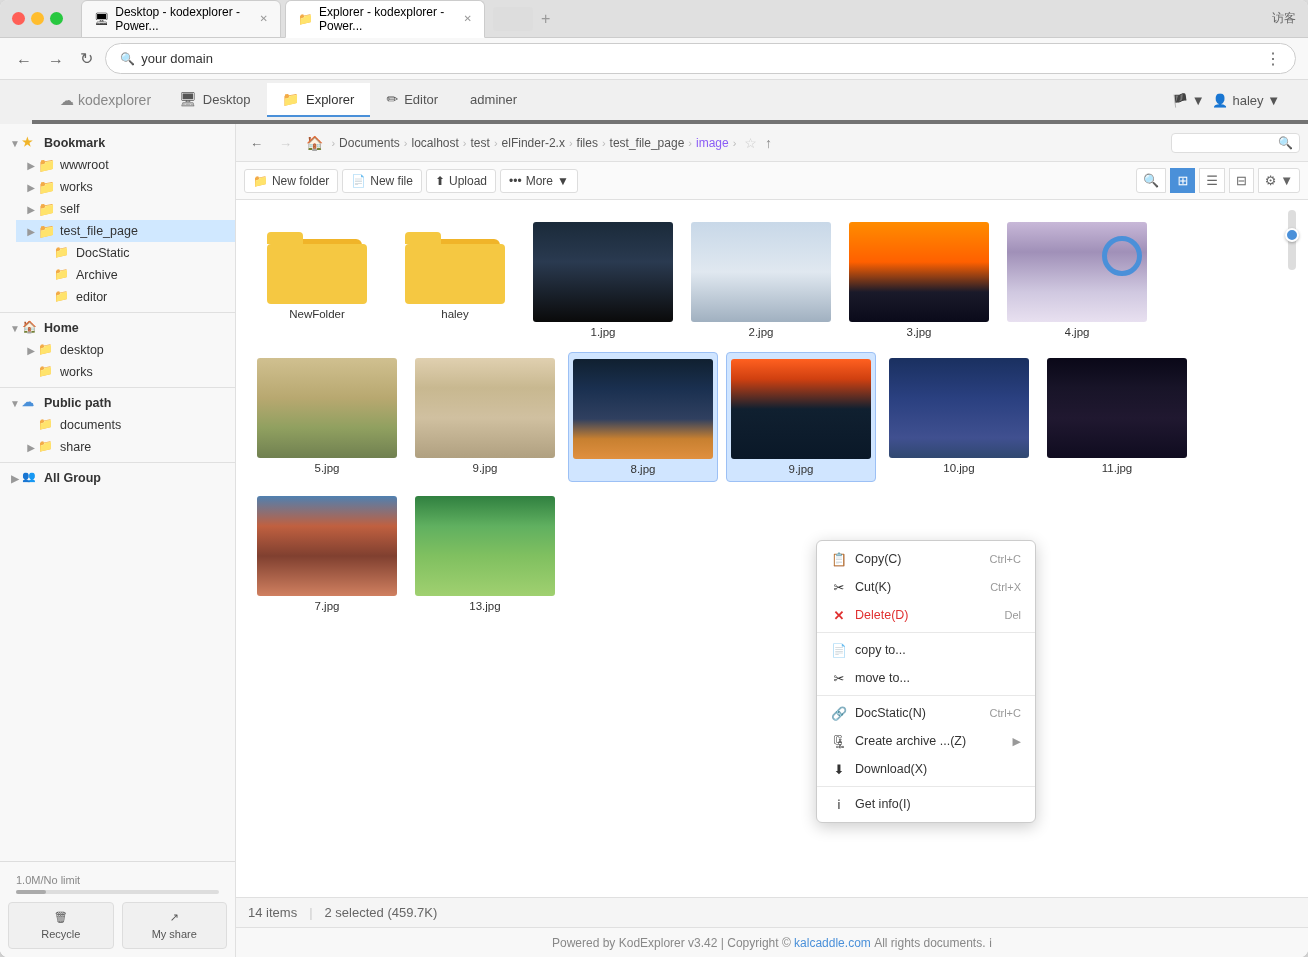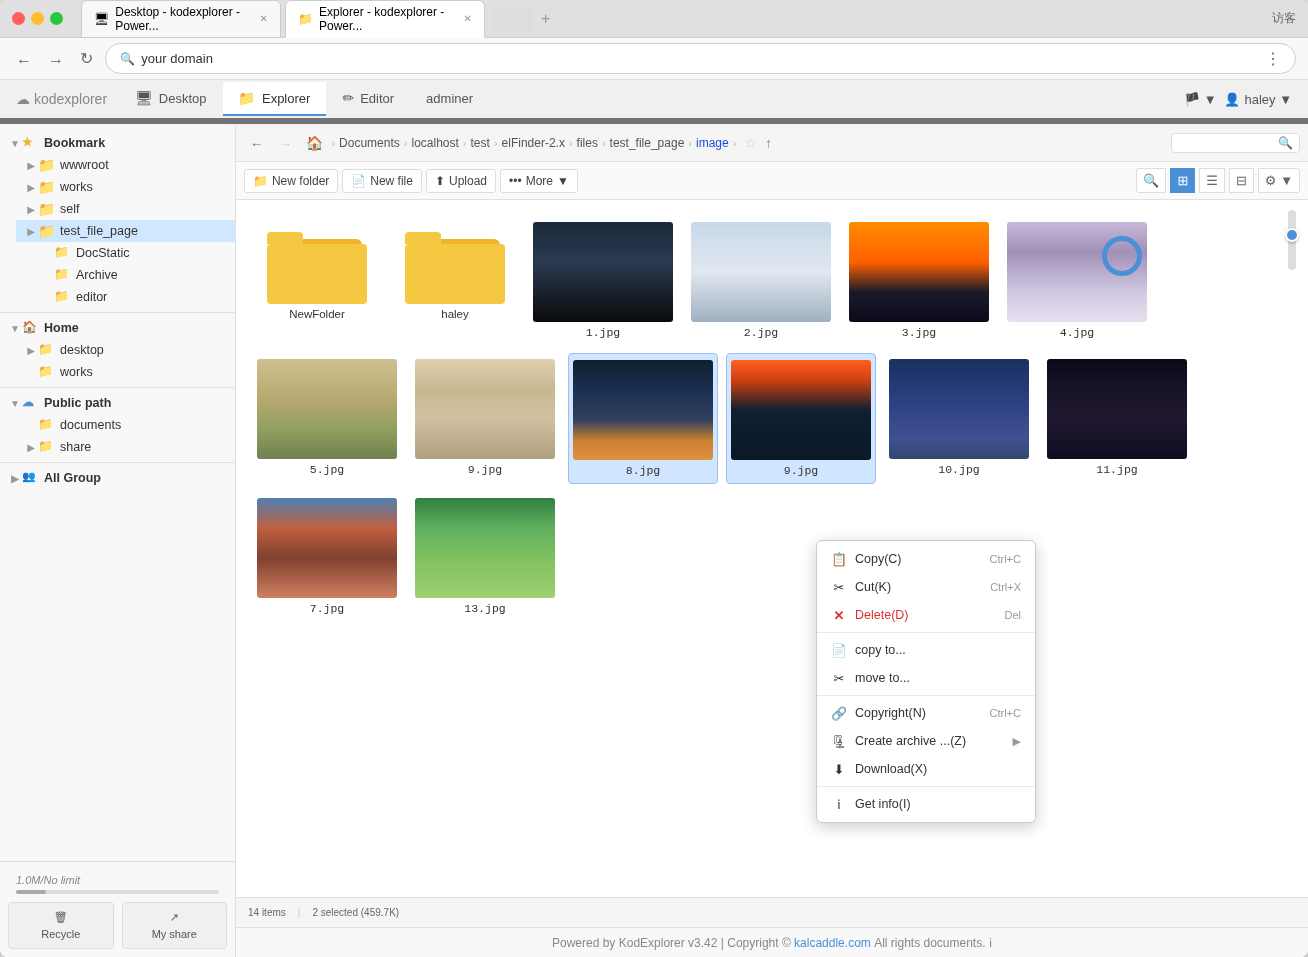--- a/index.html
+++ b/index.html
@@ -23,21 +23,21 @@
     
     .address-bar { background: #f8f8f8; height: 42px; display: flex; align-items: center; padding: 0 12px; gap: 8px; border-bottom: 1px solid #ddd; }
     .nav-btn { color: #666; background: none; border: none; cursor: pointer; font-size: 16px; padding: 2px 4px; }
     .nav-btn:disabled { color: #ccc; }
     .url-bar { flex: 1; background: #fff; border: 1px solid #ccc; border-radius: 20px; padding: 5px 14px; font-size: 13px; display: flex; align-items: center; gap: 6px; }
     .url-icon { color: #999; font-size: 12px; }
     .url-text { color: #333; flex: 1; }
     .url-menu { color: #666; margin-left: auto; font-size: 16px; }
 
     
-    .app-tabs { background: #f0f0f0; height: 44px; display: flex; align-items: center; padding: 0 16px; border-bottom: 6px solid #737373; }
+    .app-tabs { background: #f0f0f0; height: 44px; display: flex; align-items: center; padding: 0 28px; border-bottom: 4px solid #737373; margin-left: 32px; }
     .app-tab { display: flex; align-items: center; gap: 6px; padding: 8px 16px; cursor: pointer; color: #555; font-size: 13px; border-bottom: 2px solid transparent; }
     .app-tab.active { border-bottom: 2px solid #4a90d9; color: #333; background: #fff; }
     .app-tab-icon { font-size: 14px; }
     .app-right { margin-left: auto; display: flex; align-items: center; gap: 8px; color: #555; font-size: 13px; }
 
     
     .main-layout { display: flex; flex: 1; overflow: hidden; background: #fff; }
 
     
     .sidebar { width: 236px; background: #f8f8f8; border-right: 1px solid #e0e0e0; overflow-y: auto; display: flex; flex-direction: column; }
@@ -47,58 +47,58 @@
     .tree-toggle { width: 14px; height: 14px; display: flex; align-items: center; justify-content: center; color: #999; font-size: 10px; }
     .tree-icon { width: 18px; height: 16px; margin-right: 4px; }
     .folder-icon { color: #f0b429; font-size: 14px; }
     .folder-icon-sm { color: #f0b429; font-size: 12px; }
     .star-icon { color: #f0b429; font-size: 12px; }
     .home-icon { color: #888; font-size: 12px; }
     .tree-label { flex: 1; }
     .tree-section { font-weight: bold; color: #333; }
 
     .sidebar-bottom { border-top: 1px solid #ddd; padding: 8px; }
-    .storage-bar-container { padding: 4px 8px 8px; font-style: italic; }
+    .storage-bar-container { padding: 4px 8px 8px; }
     .storage-label { font-size: 11px; color: #888; margin-bottom: 4px; }
     .storage-bar { height: 4px; background: #ddd; border-radius: 2px; }
     .storage-fill { height: 100%; width: 15%; background: #aaa; border-radius: 2px; }
     .bottom-btns { display: flex; gap: 8px; }
     .bottom-btn { flex: 1; display: flex; flex-direction: column; align-items: center; gap: 4px; padding: 8px 4px; background: #f0f0f0; border: 1px solid #ddd; border-radius: 4px; cursor: pointer; font-size: 11px; color: #555; }
 
     
     .fm-content { flex: 1; display: flex; flex-direction: column; overflow: hidden; position: relative; }
 
     
     .breadcrumb-bar { height: 38px; background: #f5f5f5; border-bottom: 1px solid #e0e0e0; display: flex; align-items: center; padding: 0 8px; gap: 4px; }
     .bc-nav-btn { background: none; border: none; cursor: pointer; color: #666; padding: 3px 6px; font-size: 13px; }
     .bc-home { font-size: 14px; color: #888; padding: 0 4px; cursor: pointer; }
     .bc-sep { color: #bbb; font-size: 11px; }
     .bc-item { color: #555; font-size: 12px; cursor: pointer; }
-    .bc-item.current { color: #1d4ed8; font-weight: 500; }
+    .bc-item.current { color: #8b5cf6; font-weight: 500; }
     .bc-bookmark { margin-left: 4px; color: #ccc; font-size: 14px; cursor: pointer; }
     .bc-up { color: #888; font-size: 14px; cursor: pointer; margin-left: 4px; }
     .bc-search { margin-left: auto; display: flex; align-items: center; background: #fff; border: 1px solid #ddd; border-radius: 4px; padding: 2px 6px; }
     .bc-search input { border: none; outline: none; font-size: 12px; width: 120px; }
 
     
     .toolbar { height: 38px; background: #fafafa; border-bottom: 1px solid #e0e0e0; display: flex; align-items: center; padding: 0 8px; gap: 4px; }
     .toolbar-btn { display: flex; align-items: center; gap: 4px; padding: 4px 8px; background: none; border: 1px solid #ddd; border-radius: 3px; cursor: pointer; font-size: 12px; color: #444; background: #fff; }
     .toolbar-spacer { flex: 1; }
     .toolbar-right { display: flex; align-items: center; gap: 4px; }
     .view-btn { background: none; border: 1px solid #ddd; padding: 4px 6px; cursor: pointer; color: #666; font-size: 13px; background: #fff; }
     .view-btn.active { background: #4a90d9; color: #fff; border-color: #4a90d9; }
 
     
     .zoom-slider { width: 8px; height: 60px; background: #ddd; border-radius: 4px; position: absolute; top: 96px; right: 16px; z-index: 10; }
     .zoom-handle { width: 14px; height: 14px; background: #4a90d9; border-radius: 50%; position: absolute; left: -3px; top: 30%; border: 2px solid #fff; box-shadow: 0 1px 3px rgba(0,0,0,0.3); }
 
     
     .file-grid { flex: 1; overflow-y: auto; padding: 16px; display: flex; flex-wrap: wrap; align-content: flex-start; gap: 8px; background: #fff; position: relative; }
 
-    .file-item { display: flex; flex-direction: column; align-items: center; padding: 6px; border-radius: 4px; cursor: pointer; width: 150px; font-family: Liberation Mono, monospace; }
+    .file-item { display: flex; flex-direction: column; align-items: center; padding: 6px; border-radius: 4px; cursor: pointer; width: 150px; }
     .file-item.selected { background: #d0e5ff; border: 1px solid #9cc0f5; }
     .folder-thumb { width: 100px; height: 80px; position: relative; }
     .folder-back { width: 90px; height: 65px; background: #f0b429; border-radius: 6px 6px 4px 4px; position: absolute; bottom: 0; left: 5px; }
     .folder-front { width: 100px; height: 60px; background: #f5c842; border-radius: 4px; position: absolute; bottom: 0; left: 0; }
     .folder-tab { width: 36px; height: 12px; background: #f5c842; border-radius: 4px 4px 0 0; position: absolute; top: 8px; left: 0; }
 
     .folder-item { width: 130px; display: flex; flex-direction: column; align-items: center; padding: 8px 6px; cursor: pointer; border-radius: 4px; }
 
     .file-name { font-size: 11.5px; color: #333; margin-top: 4px; text-align: center; max-width: 140px; overflow: hidden; text-overflow: ellipsis; white-space: nowrap; }
 
@@ -119,21 +119,21 @@
     
     .context-menu { position: absolute; top: 340px; left: 580px; background: #fff; border: 1px solid #ccc; border-radius: 6px; box-shadow: 0 4px 16px rgba(0,0,0,0.2); z-index: 100; min-width: 220px; padding: 4px 0; }
     .ctx-item { display: flex; align-items: center; gap: 8px; padding: 6px 14px; cursor: pointer; font-size: 12.5px; color: #333; }
     .ctx-shortcut { margin-left: auto; color: #999; font-size: 11px; }
     .ctx-icon { width: 16px; height: 16px; display: flex; align-items: center; justify-content: center; font-size: 13px; }
     .ctx-sep { height: 1px; background: #e8e8e8; margin: 3px 0; }
     .ctx-delete { color: #e03030; }
     .ctx-arrow { margin-left: auto; color: #999; font-size: 11px; }
 
     
-    .status-bar { height: 30px; background: #f5f5f5; border-top: 1px solid #e0e0e0; display: flex; align-items: center; padding: 0 12px; font-size: 10px; color: #666; gap: 12px; }
+    .status-bar { height: 30px; background: #f5f5f5; border-top: 1px solid #e0e0e0; display: flex; align-items: center; padding: 0 12px; font-size: 13px; color: #666; gap: 12px; }
     .status-sep { color: #ccc; }
 
     
     .footer { background: #f8f8f8; border-top: 1px solid #e0e0e0; height: 30px; display: flex; align-items: center; justify-content: center; font-size: 12px; color: #888; }
     .footer a { color: #4a90d9; text-decoration: none; }
 
     .sidebar-divider { height: 1px; background: #e0e0e0; margin: 4px 0; }
 
     .tree-children { padding-left: 16px; }
   </style>
@@ -490,21 +490,21 @@
             <span class="ctx-icon">📄</span>
             <span>copy to...</span>
           </div>
           <div class="ctx-item">
             <span class="ctx-icon">✂</span>
             <span>move to...</span>
           </div>
           <div class="ctx-sep"></div>
           <div class="ctx-item">
             <span class="ctx-icon">🔗</span>
-            <span>Copyright(N)</span>
+            <span>DocStatic(N)</span>
             <span class="ctx-shortcut">Ctrl+C</span>
           </div>
           <div class="ctx-item">
             <span class="ctx-icon">🗜</span>
             <span>Create archive ...(Z)</span>
             <span class="ctx-arrow">▶</span>
           </div>
           <div class="ctx-item">
             <span class="ctx-icon">⬇</span>
             <span>Download(X)</span>

